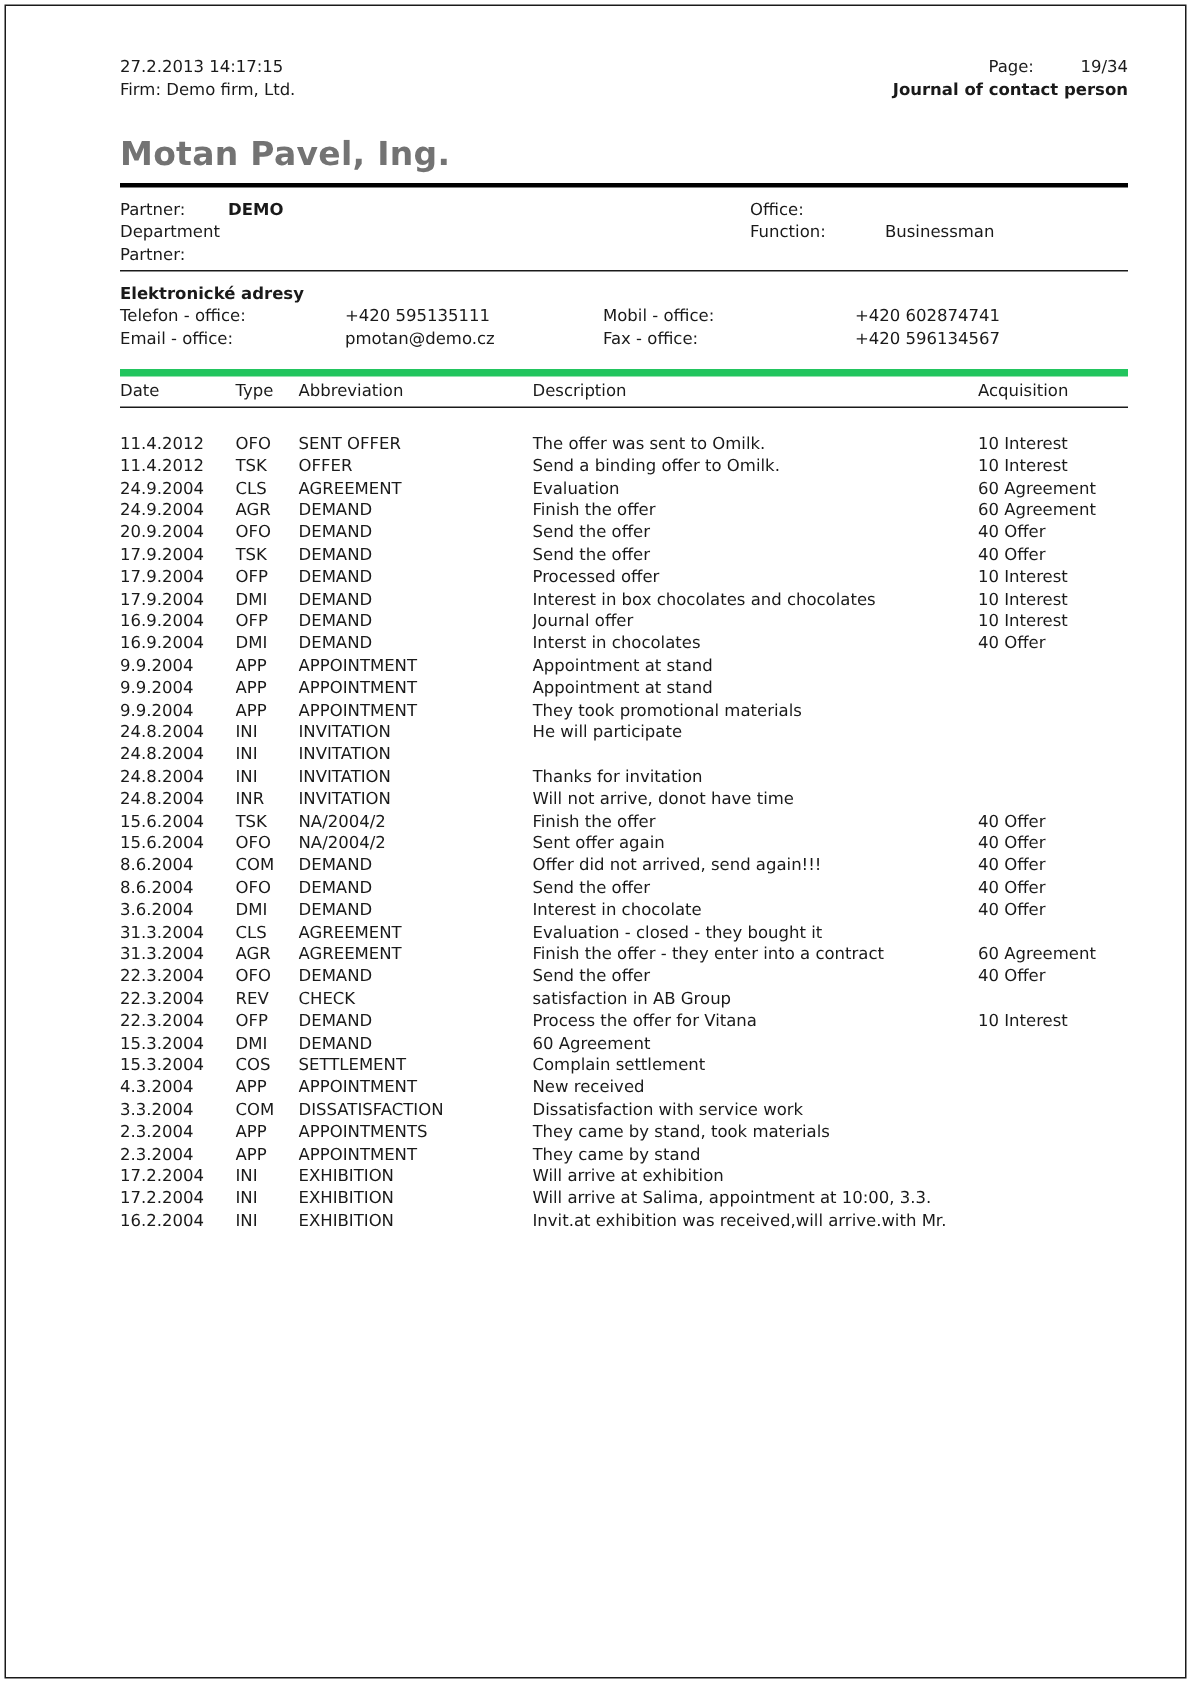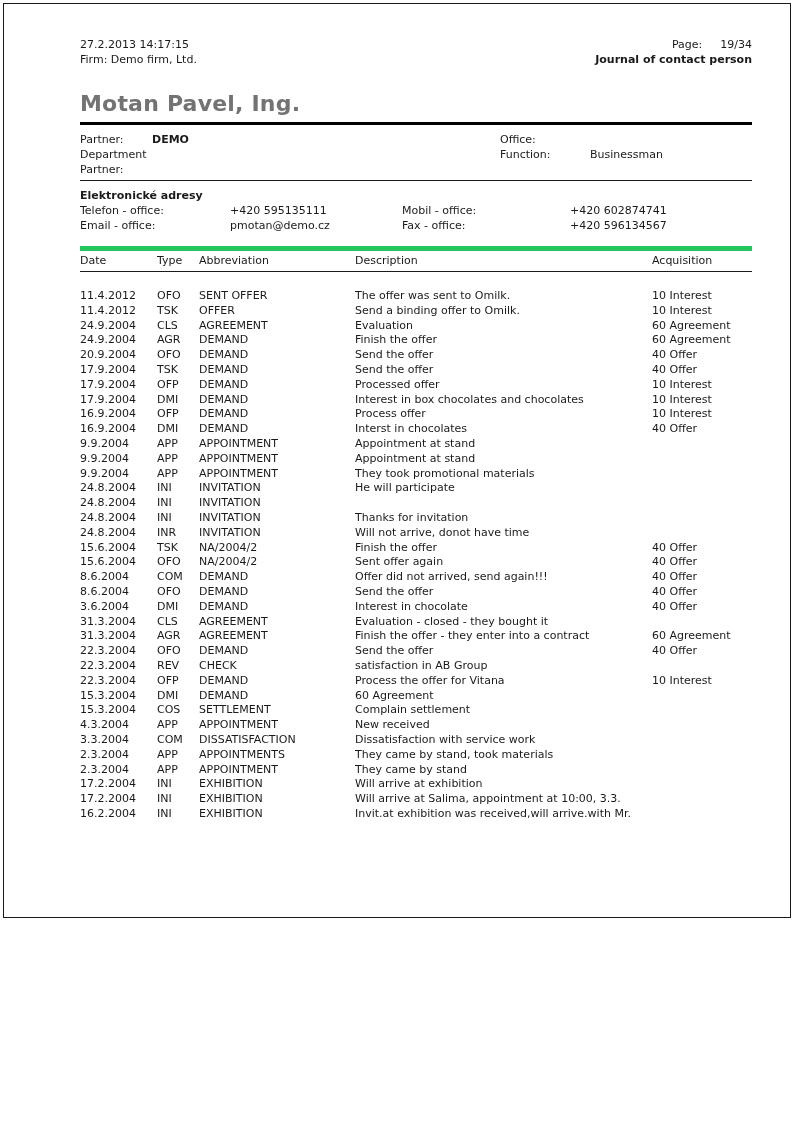--- a/index.html
+++ b/index.html
@@ -3,30 +3,30 @@
 <meta charset="utf-8">
 <style>
   * { box-sizing: border-box; }
   html, body { margin: 0; padding: 0; background: #ffffff; }
   body {
     width: 794px; height: 1122px;
     font-family: "DejaVu Sans", "Liberation Sans", sans-serif;
     font-size: 11px; color: #1a1a1a;
   }
   .page {
-    width: 788px; height: 915px; margin: 3px;
+    width: 788px; height: 1116px; margin: 3px;
     border: 1px solid #1a1a1a; background: #fff; position: relative;
   }
   .content { padding: 33px 38px 0 76px; }
 
   
   .tophdr-row { display: flex; justify-content: space-between; line-height: 15px; }
   .tophdr-row .right { text-align: right; }
   .bold { font-weight: bold; }
-  .page-label { margin-right: 18px; text-align: right; }
+  .page-label { margin-right: 31px; text-align: right; }
 
   
   .person-title {
     margin-top: 24px;
     font-size: 22px; font-weight: bold; color: #737373;
     padding-bottom: 6px; border-bottom: 3px solid #000;
     letter-spacing: 0.2px;
   }
 
   
@@ -165,21 +165,21 @@
           <span class="c">17.9.2004</span>
           <span class="c">DMI</span>
           <span class="c">DEMAND</span>
           <span class="c">Interest in box chocolates and chocolates</span>
           <span class="c">10 Interest</span>
         </div>
         <div class="trow jgrid">
           <span class="c">16.9.2004</span>
           <span class="c">OFP</span>
           <span class="c">DEMAND</span>
-          <span class="c">Process offer</span>
+          <span class="c">Journal offer</span>
           <span class="c">10 Interest</span>
         </div>
         <div class="trow jgrid">
           <span class="c">16.9.2004</span>
           <span class="c">DMI</span>
           <span class="c">DEMAND</span>
           <span class="c">Interst in chocolates</span>
           <span class="c">40 Offer</span>
         </div>
         <div class="trow jgrid">

